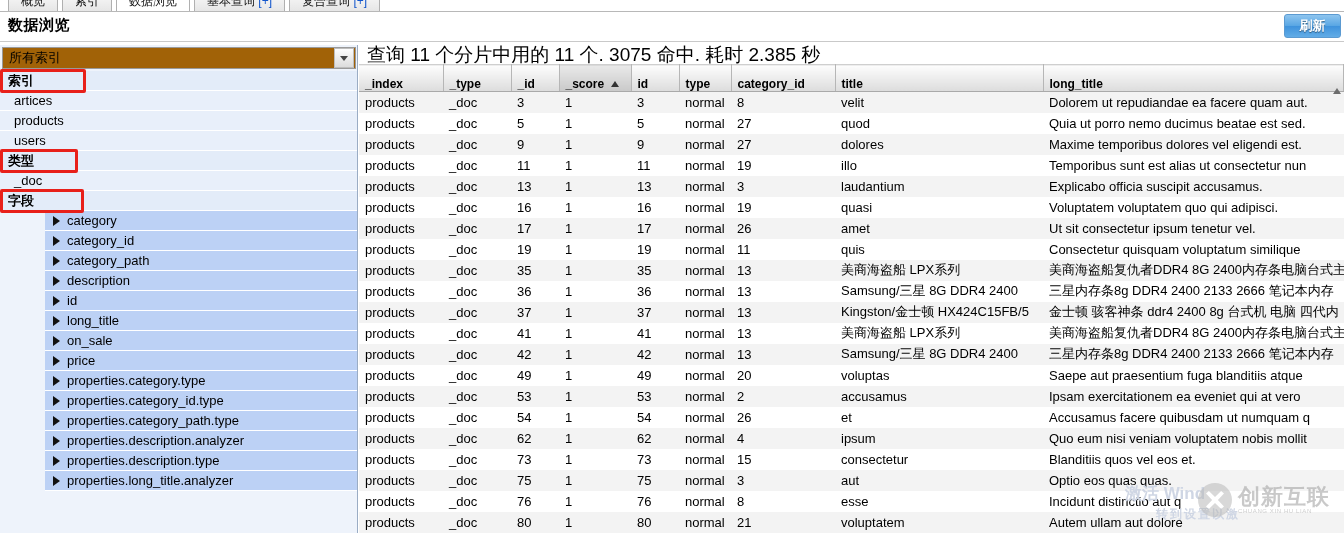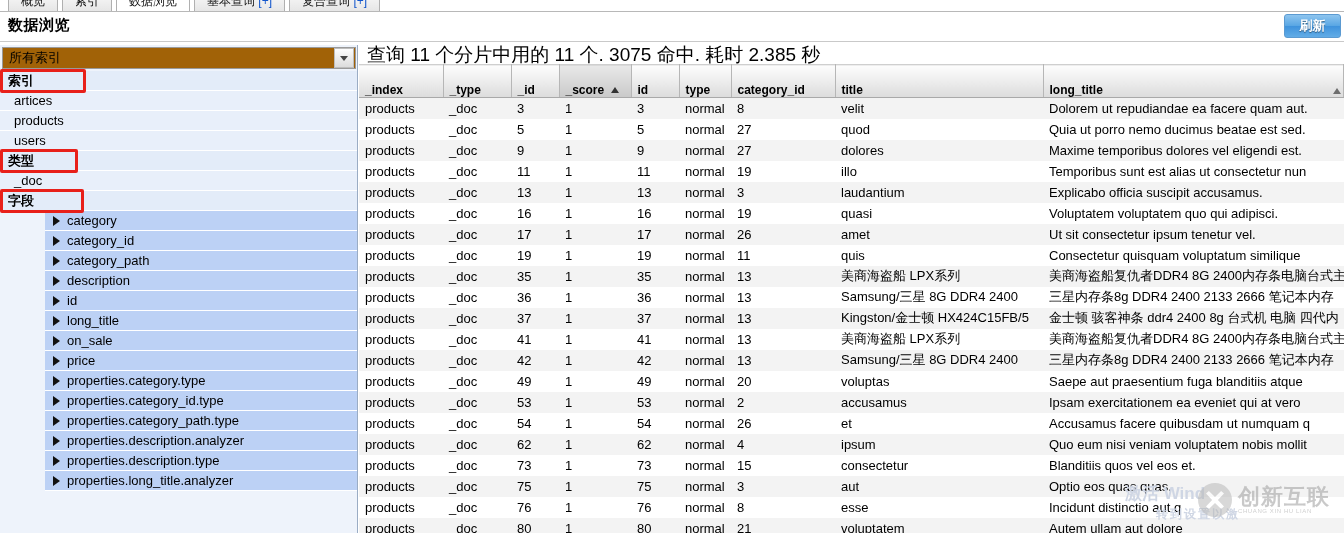--- a/index.html
+++ b/index.html
@@ -142,21 +142,21 @@
   }
   .results-table { width: 100%; border-collapse: collapse; table-layout: fixed; }
   .results-table th {
     height: 21px;
     background: linear-gradient(#fdfdfd, #dcdcdc);
     border-right: 1px solid #b6b6b6;
     border-top: 1px solid #cfcfcf;
     border-bottom: 1px solid #a9a9a9;
     font-size: 12px; font-weight: bold;
     text-align: left;
-    padding: 18px 0 0 6px;
+    padding: 12px 0 0 6px;
     color: #000;
     white-space: nowrap;
     overflow: hidden;
     margin-top: 22px;
   }
   .results-table th.sorted {
     background: linear-gradient(#e9e9e9, #c9c9c9);
   }
   .results-table th .sort-asc {
     display: inline-block;

